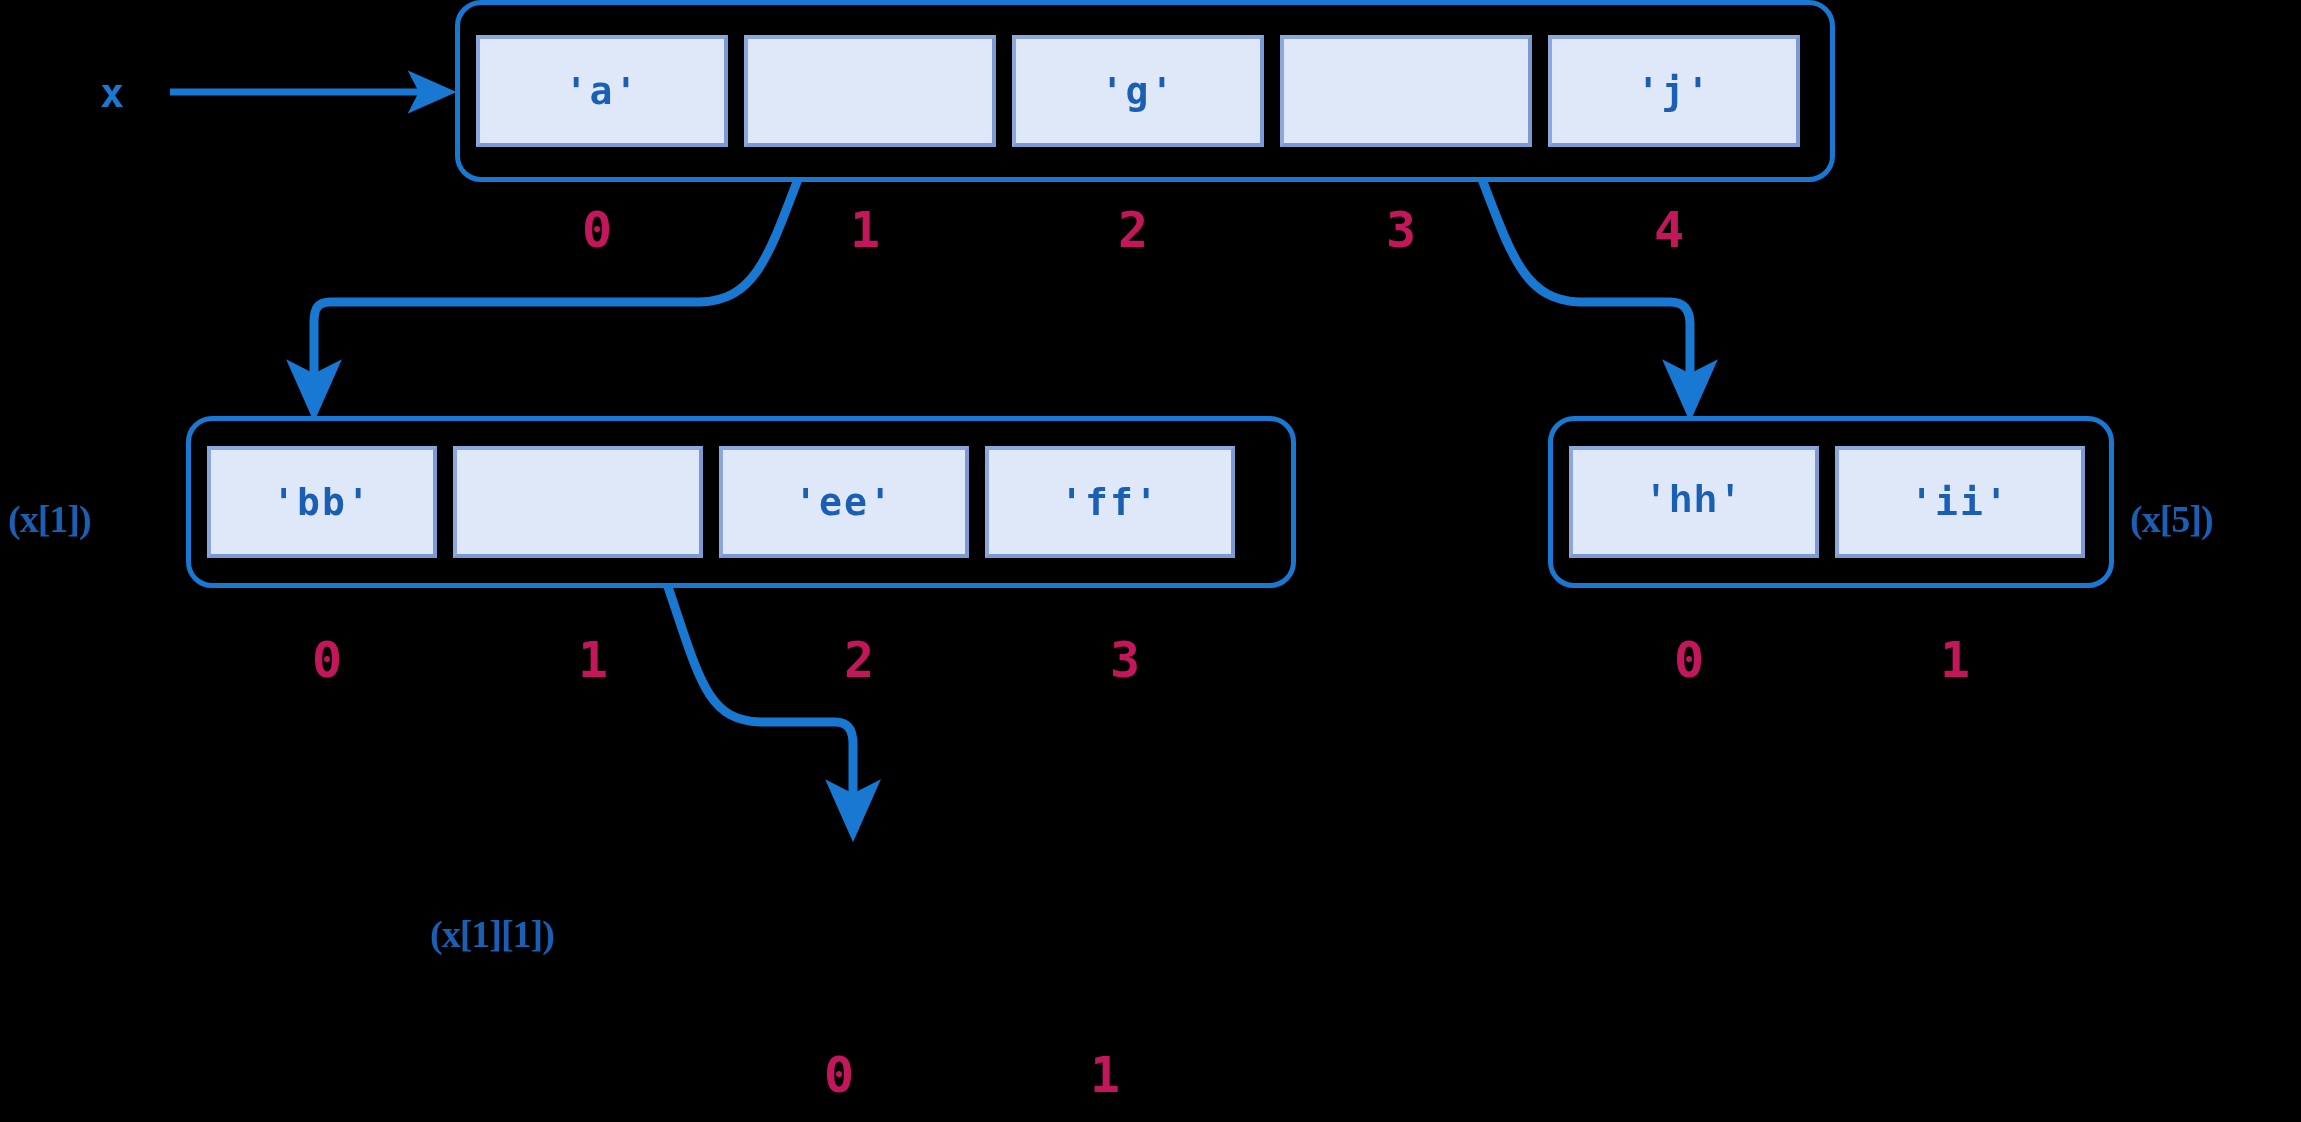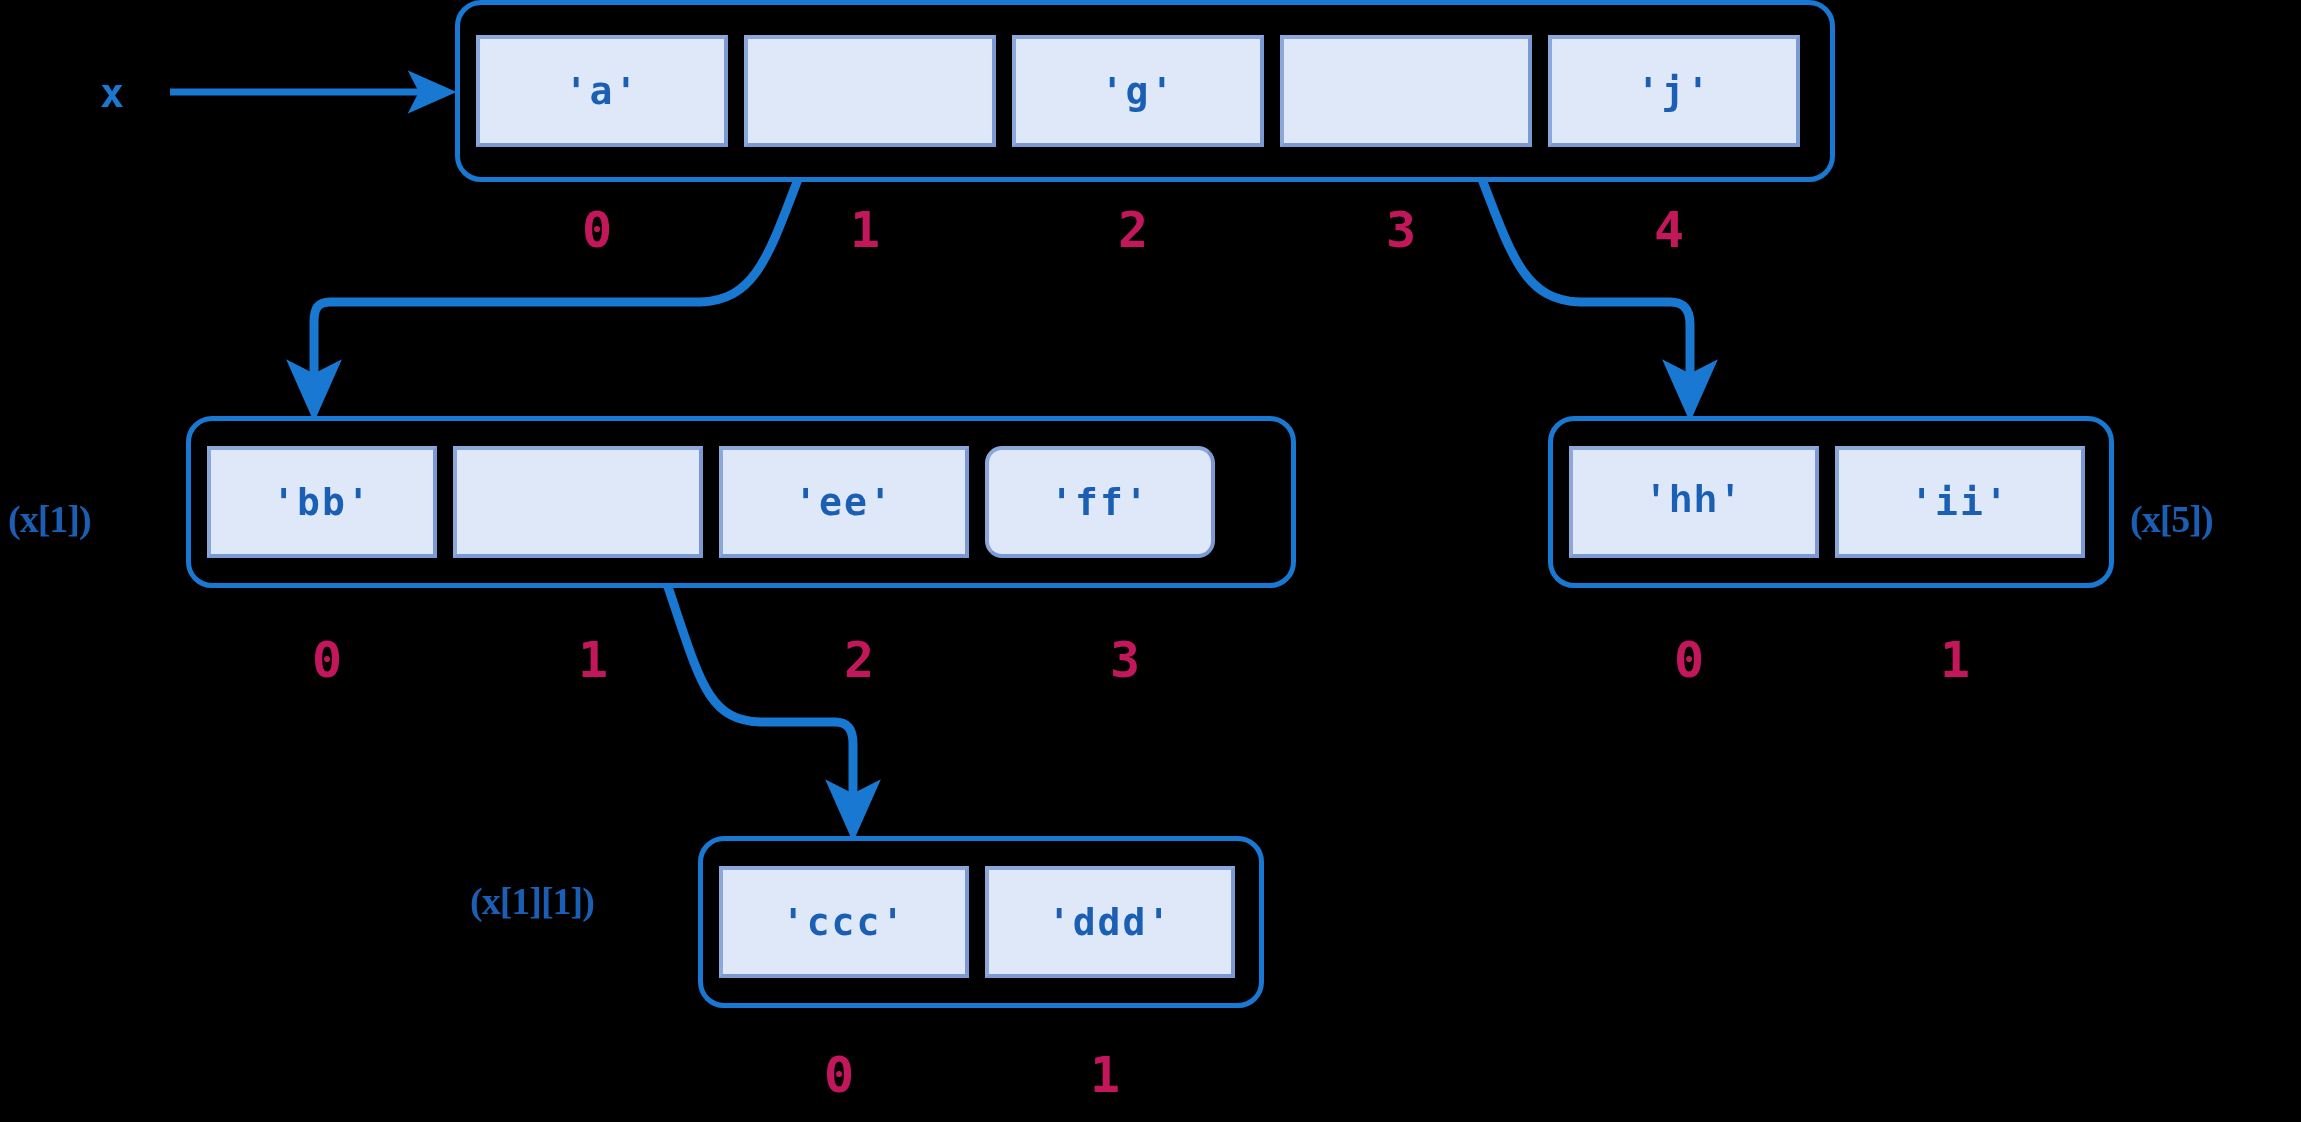--- a/index.html
+++ b/index.html
@@ -125,21 +125,21 @@
     <div class="index-num" style="width:252px; margin-right:16px;">3</div>
     <div class="index-num" style="width:252px;">4</div>
   </div>
 
   <div class="side-label" style="left:8px; top:500px;">(x[1])</div>
 
   <div class="list-box" style="left:186px; top:416px; width:1110px; height:172px;">
     <div class="cell" style="width:230px;">'bb'</div>
     <div class="cell" style="width:250px;"></div>
     <div class="cell" style="width:250px;text-align:center;">'ee'</div>
-    <div class="cell" style="width:230px;border-radius:17px;">'ff'</div>
+    <div class="cell" style="width:250px;">'ff'</div>
   </div>
 
   <div class="index-row" style="left:202px; top:635px; width:1078px;">
     <div class="index-num" style="width:250px; margin-right:16px;">0</div>
     <div class="index-num" style="width:250px; margin-right:16px;">1</div>
     <div class="index-num" style="width:250px; margin-right:16px;">2</div>
     <div class="index-num" style="width:250px;">3</div>
   </div>
 
   <div class="list-box" style="left:1548px; top:416px; width:566px; height:172px;">
@@ -147,25 +147,21 @@
     <div class="cell" style="width:250px;">'ii'</div>
   </div>
 
   <div class="side-label" style="left:2130px; top:500px;">(x[5])</div>
 
   <div class="index-row" style="left:1564px; top:635px; width:534px;">
     <div class="index-num" style="width:250px; margin-right:16px;">0</div>
     <div class="index-num" style="width:250px;">1</div>
   </div>
 
-  <div class="side-label" style="left:430px; top:882px;margin-left:40px;">(x[1][1])</div>
+  <div class="side-label" style="left:430px; top:915px;">(x[1][1])</div>
 
-  <div class="list-box" style="left:698px; top:836px; width:566px; height:172px;">
-    <div class="cell" style="width:250px;">'ccc'</div>
-    <div class="cell" style="width:250px;">'ddd'</div>
-  </div>
 
   <div class="index-row" style="left:714px; top:1050px; width:534px;">
     <div class="index-num" style="width:250px; margin-right:16px;">0</div>
     <div class="index-num" style="width:250px;">1</div>
   </div>
 
 </div>
 
 </body></html>

